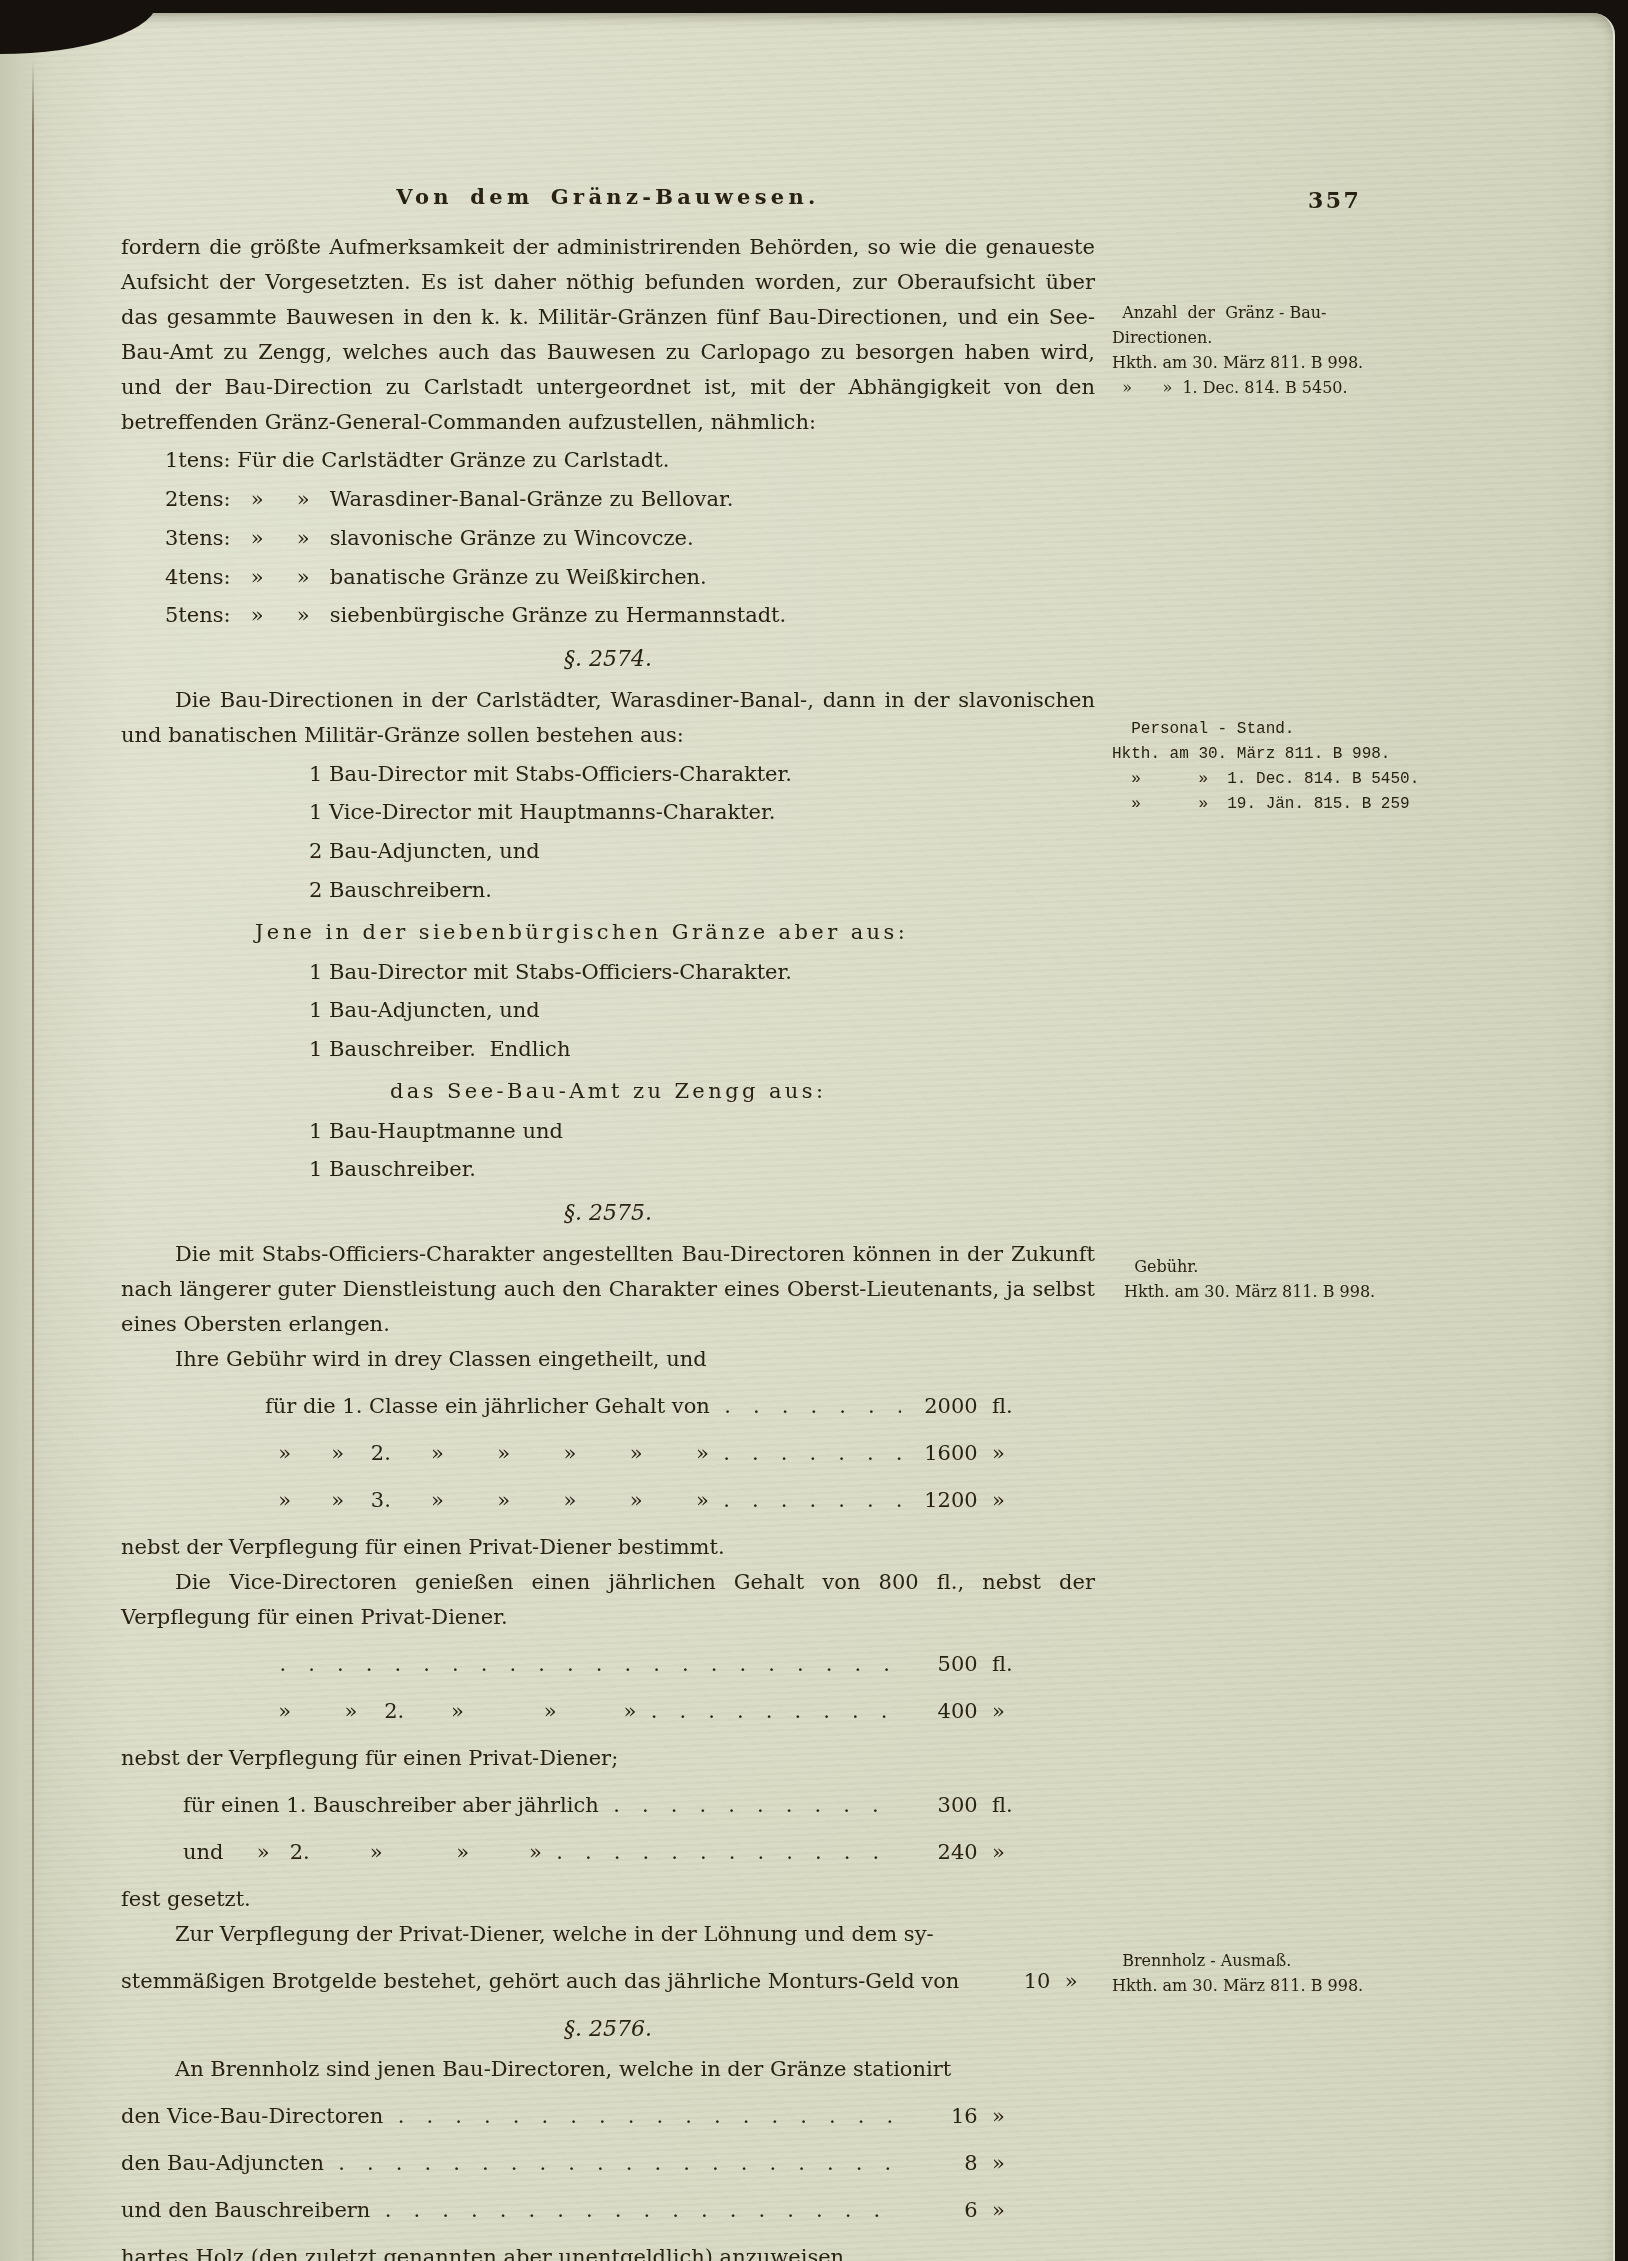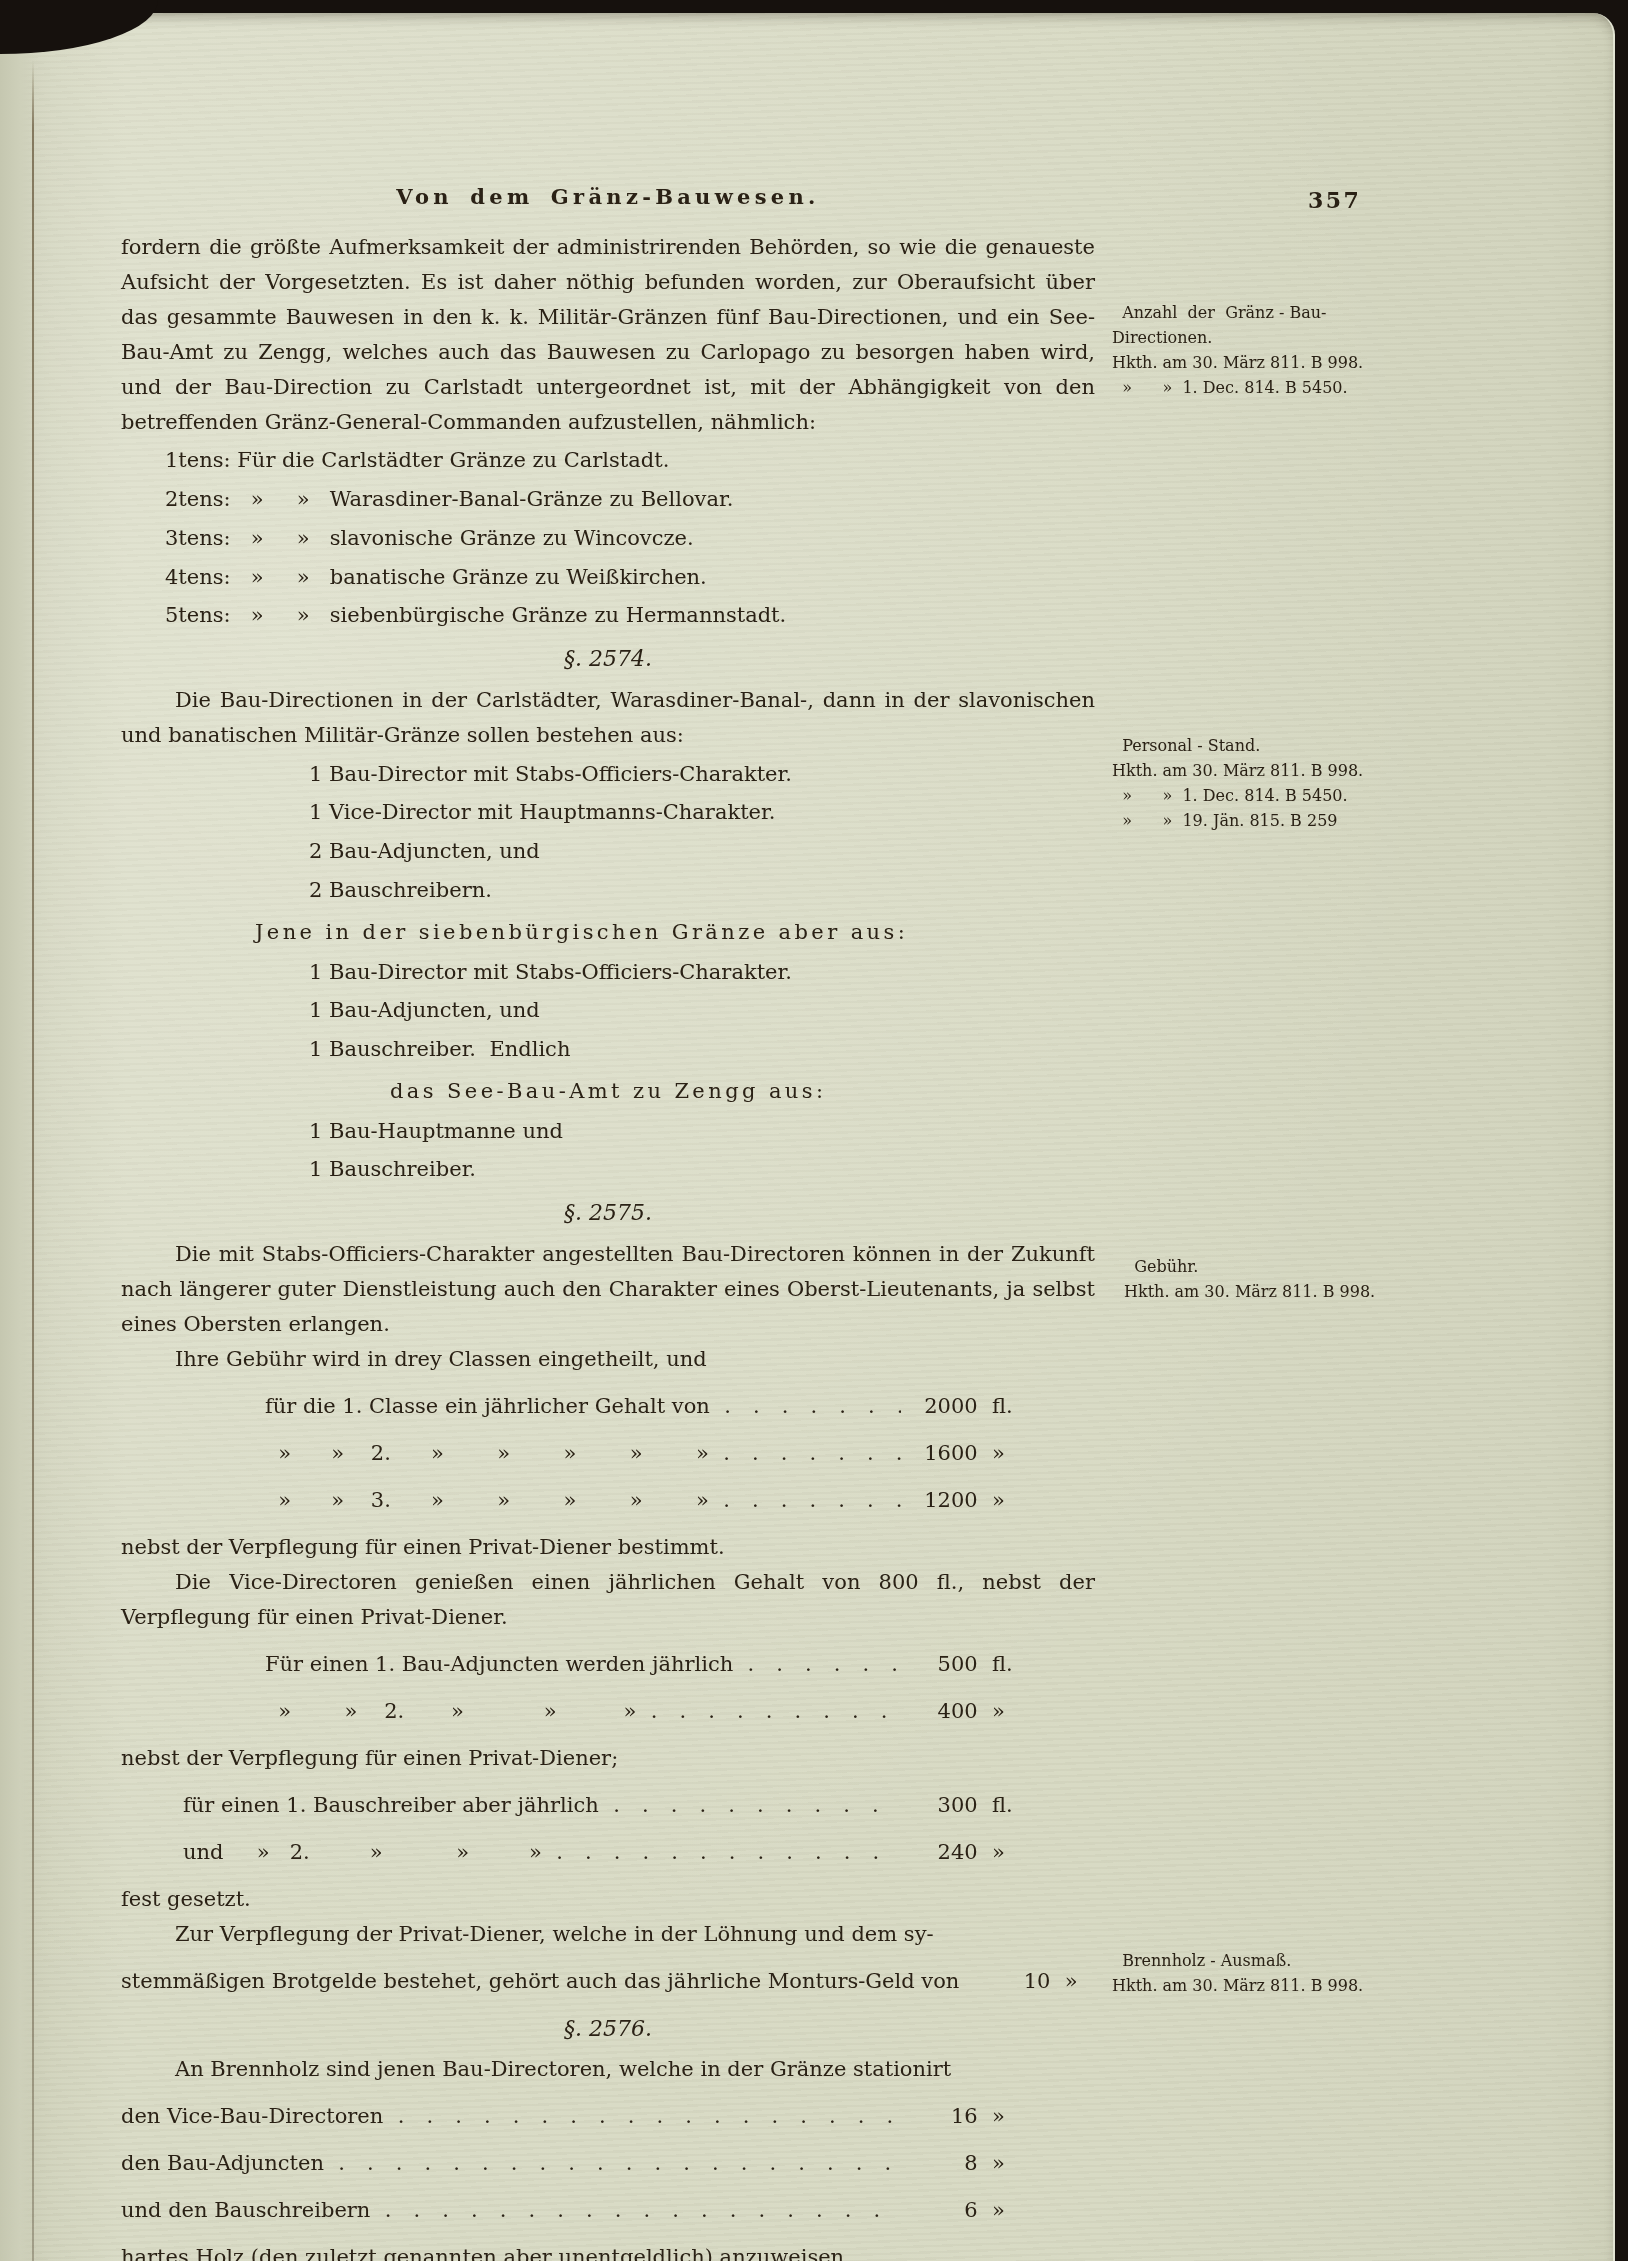--- a/index.html
+++ b/index.html
@@ -61,21 +61,21 @@
   .amount .dots { flex:1 1 0; overflow:hidden; white-space:nowrap; margin:0 9.6px 0 14.4px; letter-spacing:7.7px; }
   .amount .dots::before { content:". . . . . . . . . . . . . . . . . . . . . . . . . . . . . . . . . . . . . . . ."; }
   .amount.nodots .dots::before { content:""; }
   .amount .aval { flex:0 0 67px; text-align:right; }
   .amount .aunit { flex:0 0 103px; padding-left:14.4px; }
   .amount.p1 { padding-left:144px; }
   .amount.p2 { padding-left:62px; }
   .margin-notes { position:absolute; left:1112px; top:0; width:317px; font-size:16px; line-height:25px; }
   .note { position:absolute; left:0; width:317px; }
   .note:nth-of-type(1){ top:287px; }
-  .note:nth-of-type(2){ top:720px; }
+  .note:nth-of-type(2){ top:704px;font-family:Liberation Mono, monospace; }
   .note:nth-of-type(3){ top:1241px;margin-left:12px; }
   .note:nth-of-type(4){ top:1935px; }
   .note div { white-space:pre; }
 </style>
 </head>
 <body>
 
 <div class="page">
   <div class="gutter"></div>
   <div class="gutter-line"></div>
@@ -118,21 +118,20 @@
       </div>
       <div class="amount p1">
         <span class="alabel">  »      »    3.      »        »        »        »        »</span>
         <span class="dots"></span>
         <span class="aval">1200</span>
         <span class="aunit">»</span>
       </div>
       <p class="para">nebst der Verpflegung für einen Privat-Diener bestimmt.</p>
       <p class="para ind">Die Vice-Directoren genießen einen jährlichen Gehalt von 800 fl., nebst der Verpflegung für einen Privat-Diener.</p>
       <div class="amount p1">
-        <span class="alabel">Für einen 1. Bau-Adjuncten werden jährlich</span>
         <span class="dots"></span>
         <span class="aval">500</span>
         <span class="aunit">fl.</span>
       </div>
       <div class="amount p1">
         <span class="alabel">  »        »    2.       »            »          »</span>
         <span class="dots"></span>
         <span class="aval">400</span>
         <span class="aunit">»</span>
       </div>

